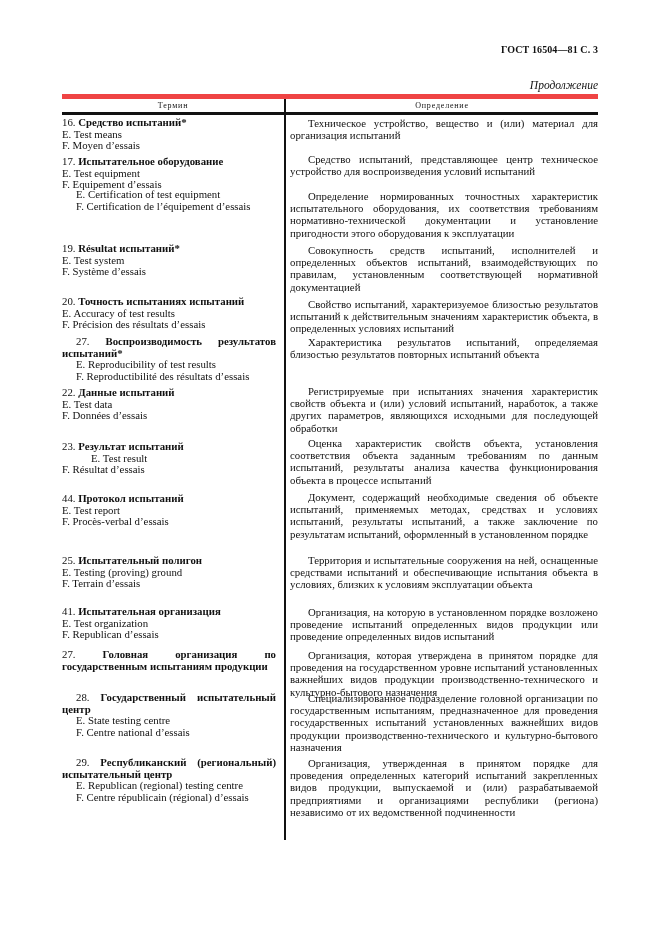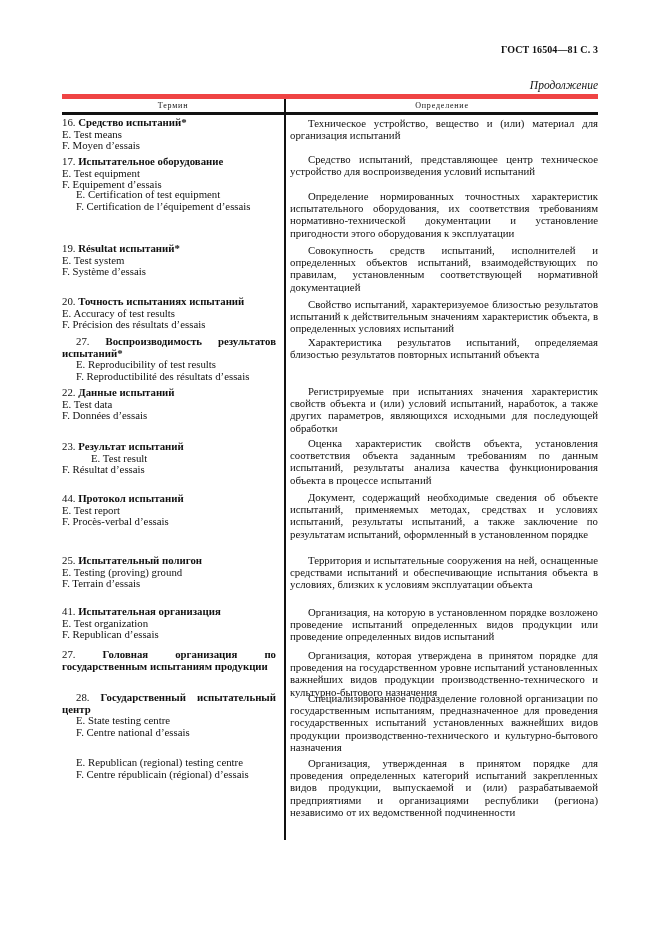--- a/index.html
+++ b/index.html
@@ -166,18 +166,19 @@
         <div class="term-head" style="text-indent: 0px;"><span class="num">27.</span> <span class="name">Головная организация по государственным испытаниям продукции</span></div>
       </div>
       <div class="def-cell" style="top: 534px;">Организация, которая утверждена в принятом порядке для проведения на государственном уровне испытаний установленных важнейших видов продукции производственно-технического и культурно-бытового назначения</div>
       <div class="term-cell" style="top: 577px;">
         <div class="term-head"><span class="num">28.</span> <span class="name">Государственный испытательный центр</span></div>
         <div class="lang" style="padding-left: 14px;">E. State testing centre</div>
         <div class="lang" style="padding-left: 14px;">F. Centre national d’essais</div>
       </div>
       <div class="def-cell" style="top: 577px;">Специализированное подразделение головной организации по государственным испытаниям, предназначенное для проведения государственных испытаний установленных важнейших видов продукции производственно-технического и культурно-бытового назначения</div>
       <div class="term-cell" style="top: 642px;">
+        <div class="term-head"><span class="num">29.</span> <span class="name">Республиканский (региональный) испытательный центр</span></div>
         <div class="lang" style="padding-left: 14px;">E. Republican (regional) testing centre</div>
         <div class="lang" style="padding-left: 14px;">F. Centre républicain (régional) d’essais</div>
       </div>
       <div class="def-cell" style="top: 642px;">Организация, утвержденная в принятом порядке для проведения определенных категорий испытаний закрепленных видов продукции, выпускаемой и (или) разрабатываемой предприятиями и организациями республики (региона) независимо от их ведомственной подчиненности</div>
     </div>
 </div>
 
 </body></html>

